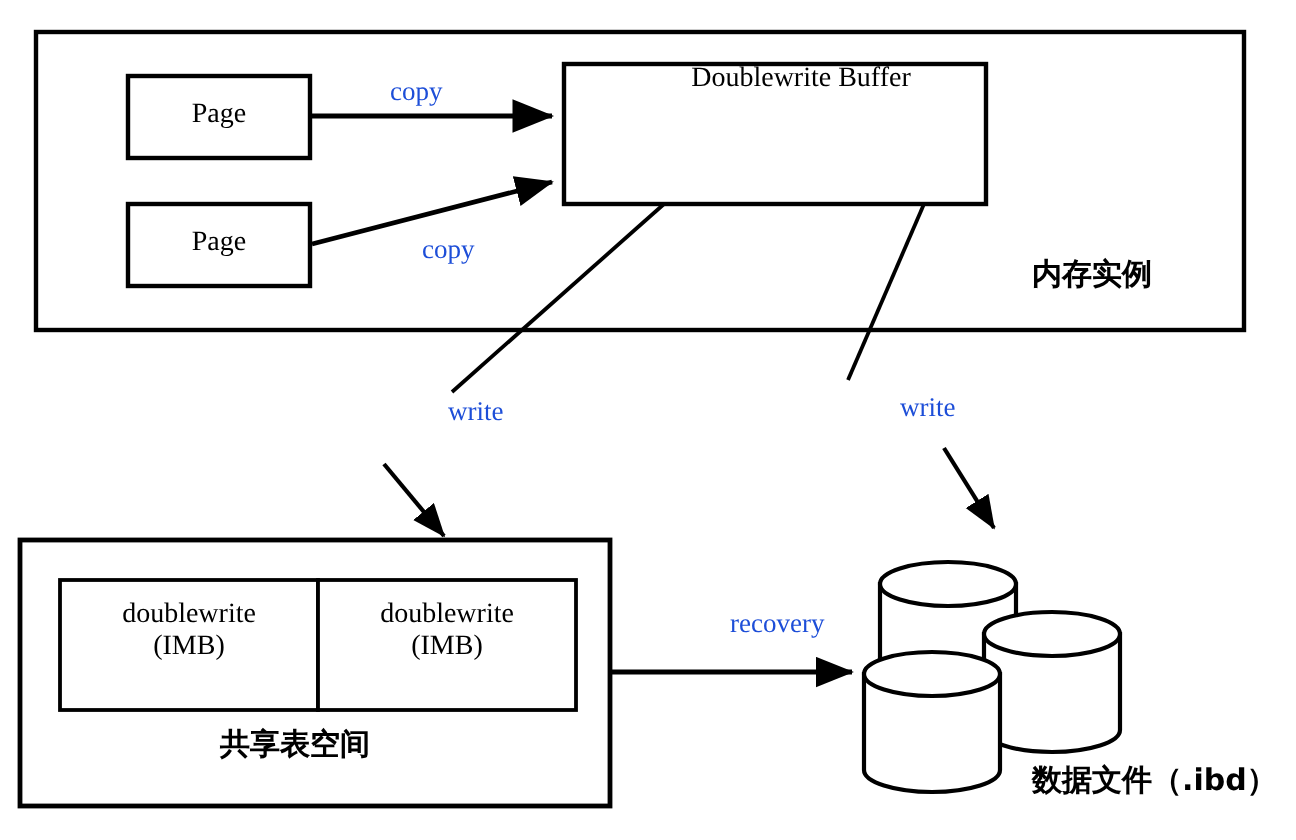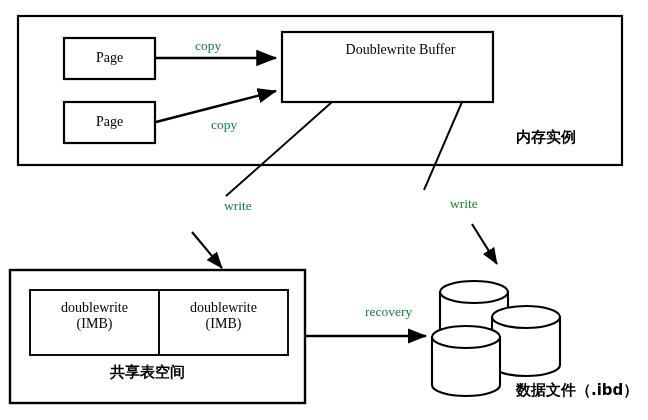--- a/index.html
+++ b/index.html
@@ -30,21 +30,21 @@
     white-space: nowrap;
     line-height: 1.15;
     text-align: center;
   }
   .box-title {
     font-size: 14px;
   }
   .edge-label {
     position: absolute;
     font-size: 13.5px;
-    color: #15803d;
+    color: #1d4ed8;
     white-space: nowrap;
   }
   .cjk-label {
     position: absolute;
     font-family: "DejaVu Sans", "Liberation Sans", sans-serif;
     font-size: 15px;
     color: #000000;
     white-space: nowrap;
     font-weight: 600;
   }
@@ -103,21 +103,21 @@
     <g>
       <path d="M432,337 L432,385 A34,11 0 0 0 500,385 L500,337 Z" fill="#ffffff" stroke="#000000" stroke-width="2.1"></path>
       <ellipse cx="466" cy="337" rx="34" ry="11" fill="#ffffff" stroke="#000000" stroke-width="2.1"></ellipse>
     </g>
   </svg>
 
   <div class="node-label box-title" style="left:64px; top:50px; width:91px;">Page</div>
 
   <div class="node-label box-title" style="left:64px; top:114px; width:91px;">Page</div>
 
-  <div class="node-label" style="left:282px; top:42px; width:237px;font-family:Liberation Serif, serif;">
+  <div class="node-label" style="left:282px; top:32px; width:237px;font-family:Liberation Serif, serif;">
     <span class="stack-line box-title">Doublewrite Buffer</span>
   </div>
 
   <div class="node-label" style="left:30px; top:300px; width:129px;">
     <span class="stack-line box-title">doublewrite</span>
     <span class="stack-line box-title">(IMB)</span>
   </div>
 
   <div class="node-label" style="left:159px; top:300px; width:129px;">
     <span class="stack-line box-title">doublewrite</span>

